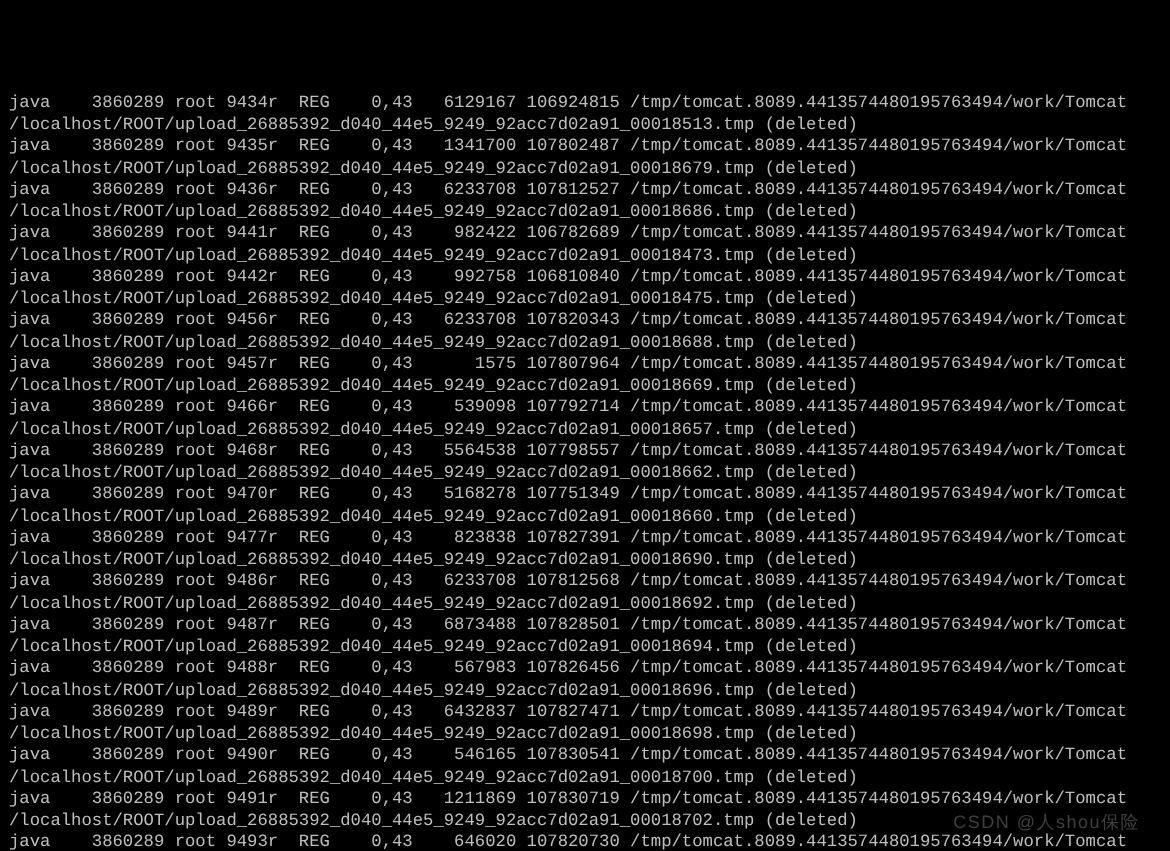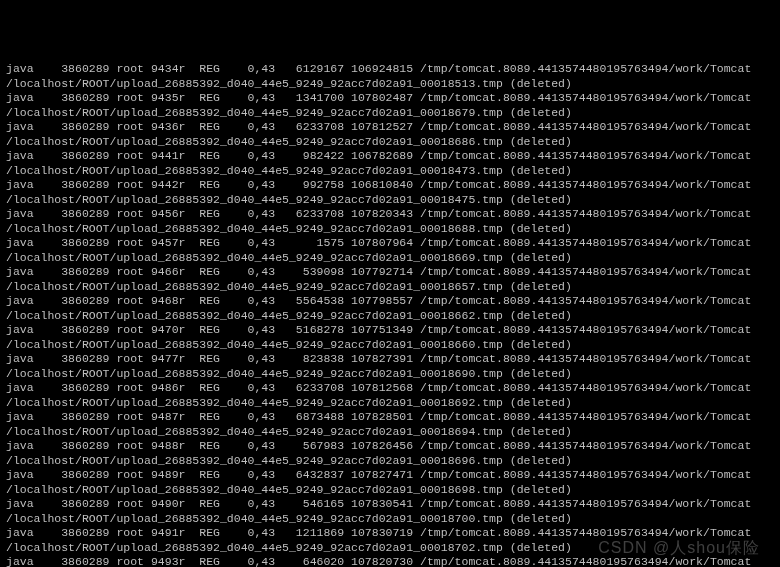--- a/index.html
+++ b/index.html
@@ -25,21 +25,21 @@
     }
     .line2 {
       margin-bottom: 0;
       font-family: Liberation Mono, monospace;
     }
     .watermark {
       position: absolute;
       right: 20px;
       bottom: 12px;
       font-family: sans-serif;
-      font-size: 16px;
+      font-size: 12px;
       color: rgba(180,180,180,0.35);
       letter-spacing: 1px;
       white-space: nowrap;
     }
   </style>
 </head>
 <body>
 
 
 

